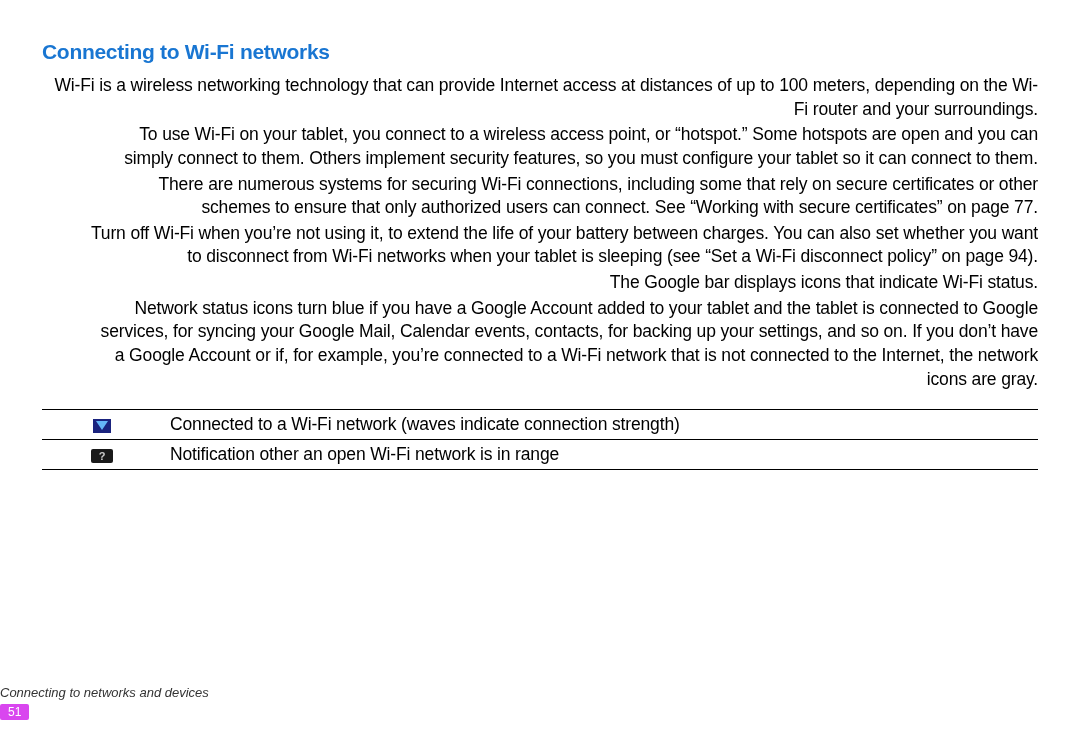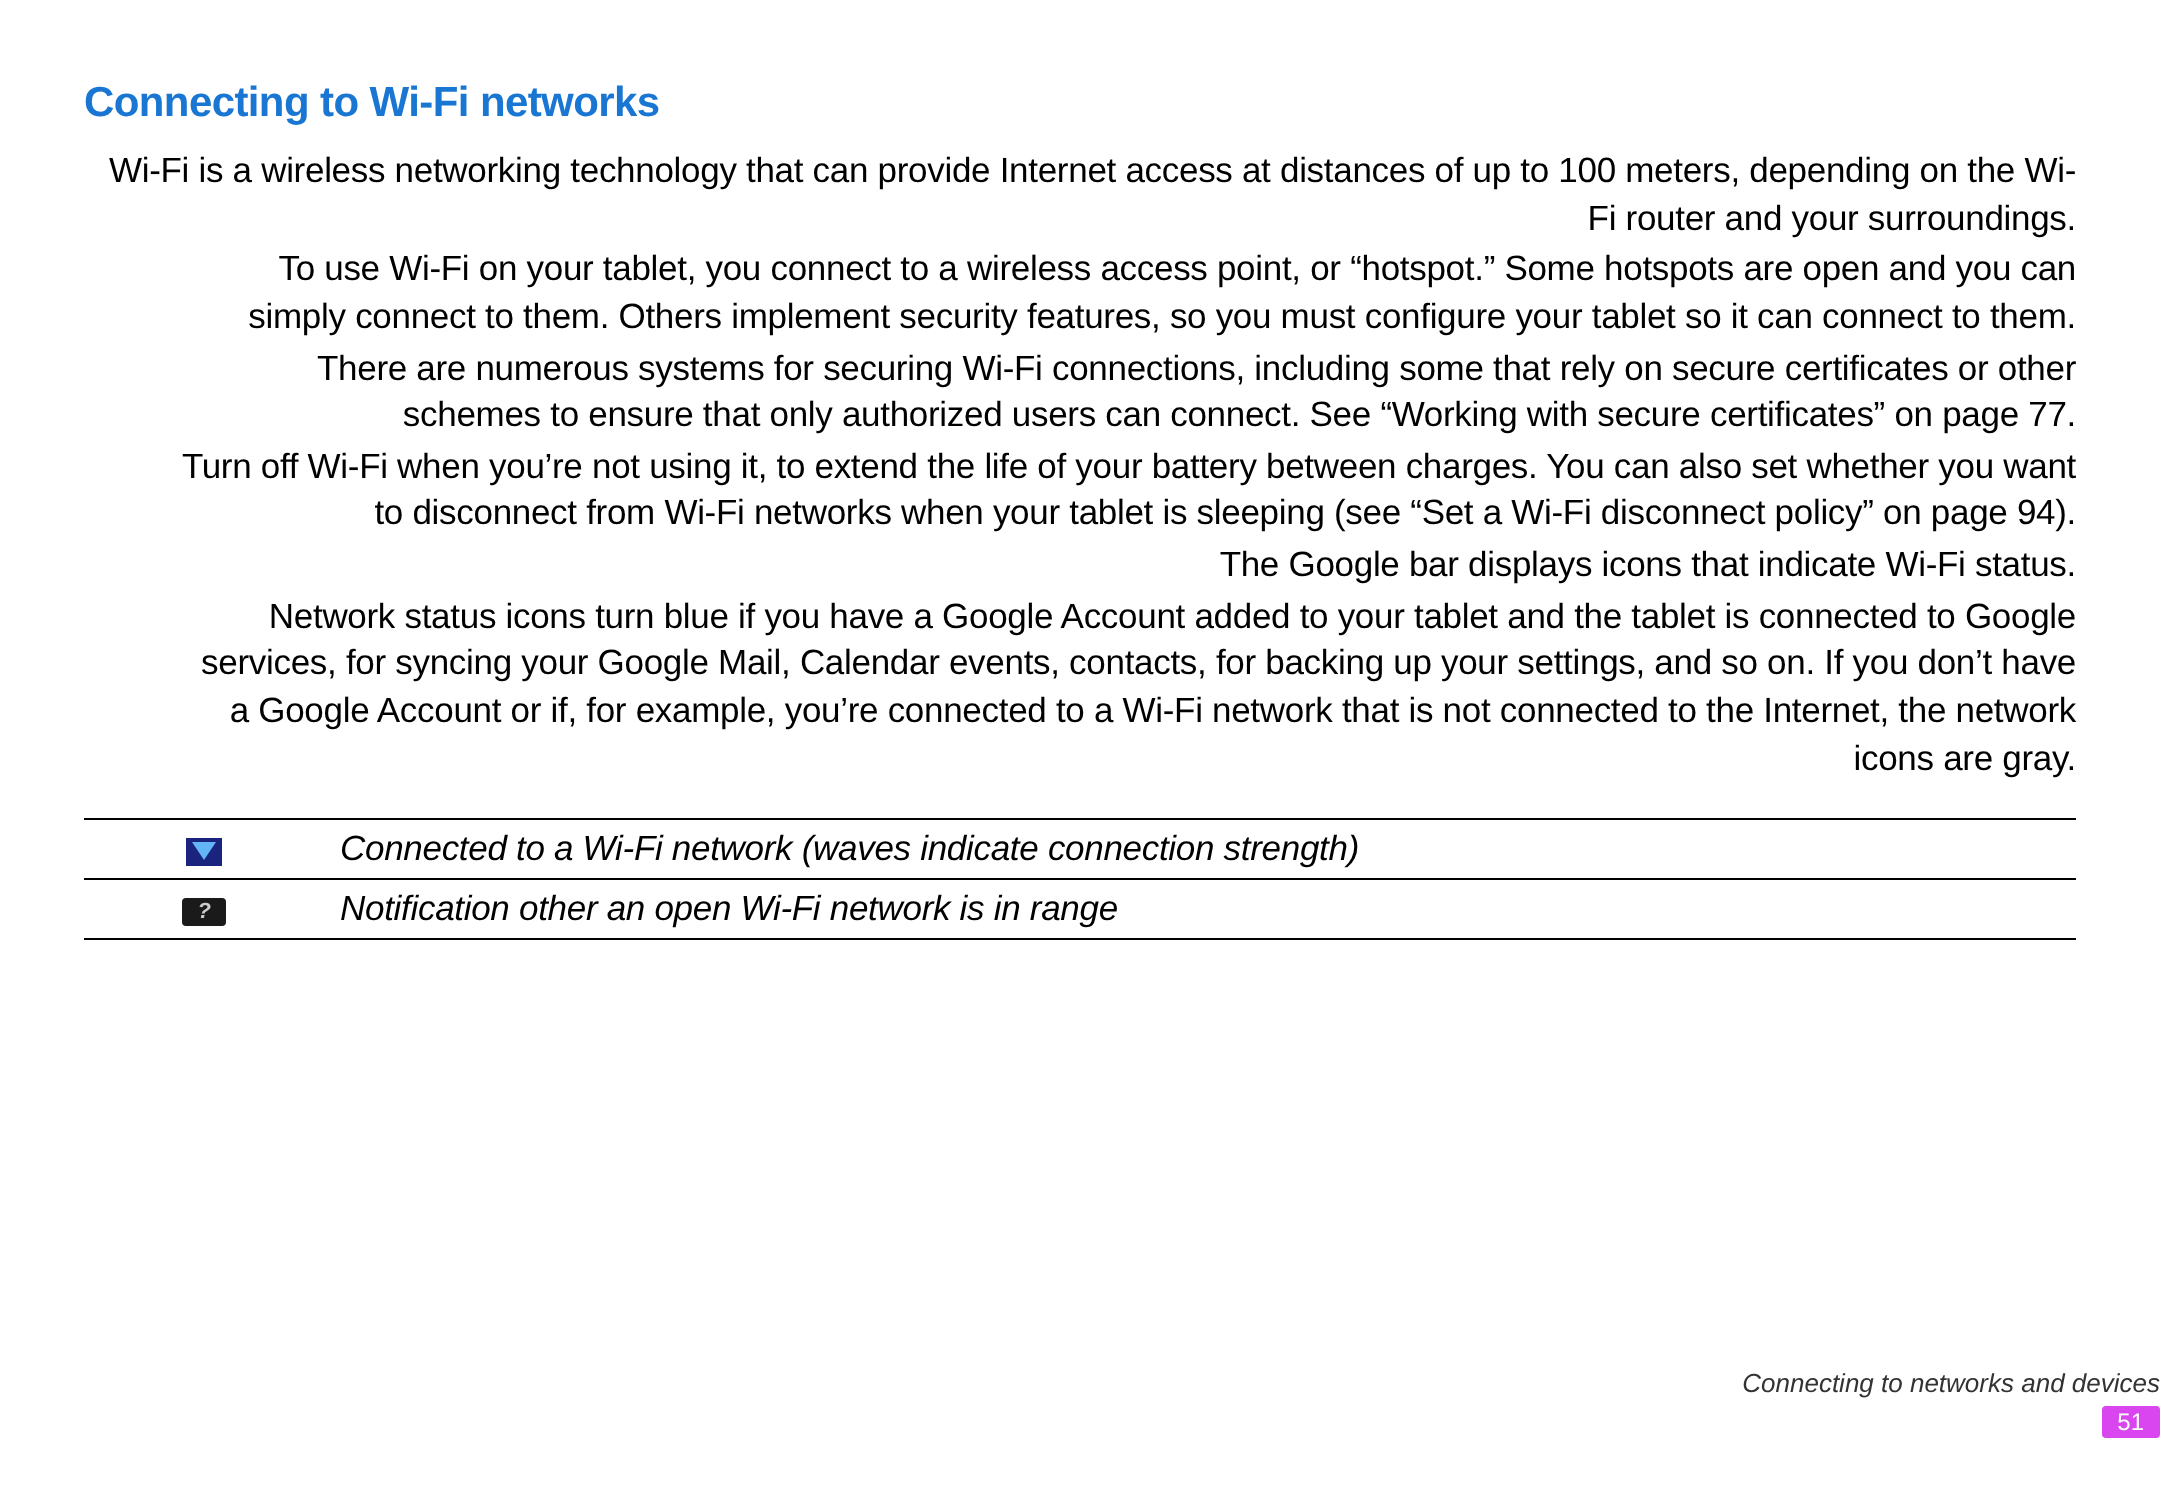--- a/index.html
+++ b/index.html
@@ -24,21 +24,20 @@
     color: #000;
     margin-bottom: 2px;
     letter-spacing: -0.15px;
     text-align: right;
   }
   .para + .para { margin-top: 2px; margin-left: 46px; }
   .status-table {
     width: 100%;
     border-collapse: collapse;
     margin-top: 18px;
-    font-style: italic;
   }
   .status-table td {
     border-top: 1px solid #000;
     border-bottom: 1px solid #000;
     padding: 4px 8px;
     font-size: 17.5px;
     letter-spacing: -0.15px;
     vertical-align: middle;
   }
   .status-table tr:first-child td { border-top: 1px solid #000; }
@@ -78,21 +77,21 @@
     font-size: 11px;
     line-height: 14px;
     text-align: center;
     font-weight: bold;
   }
   .footer {
     position: absolute;
     bottom: 36px;
     left: 0;
     width: 100%;
-    text-align: right;
+    text-align: left;
   }
   .footer-title {
     font-style: italic;
     font-size: 13px;
     color: #333;
   }
   .page-badge {
     display: inline-block;
     margin-top: 4px;
     background: #d946ef;

